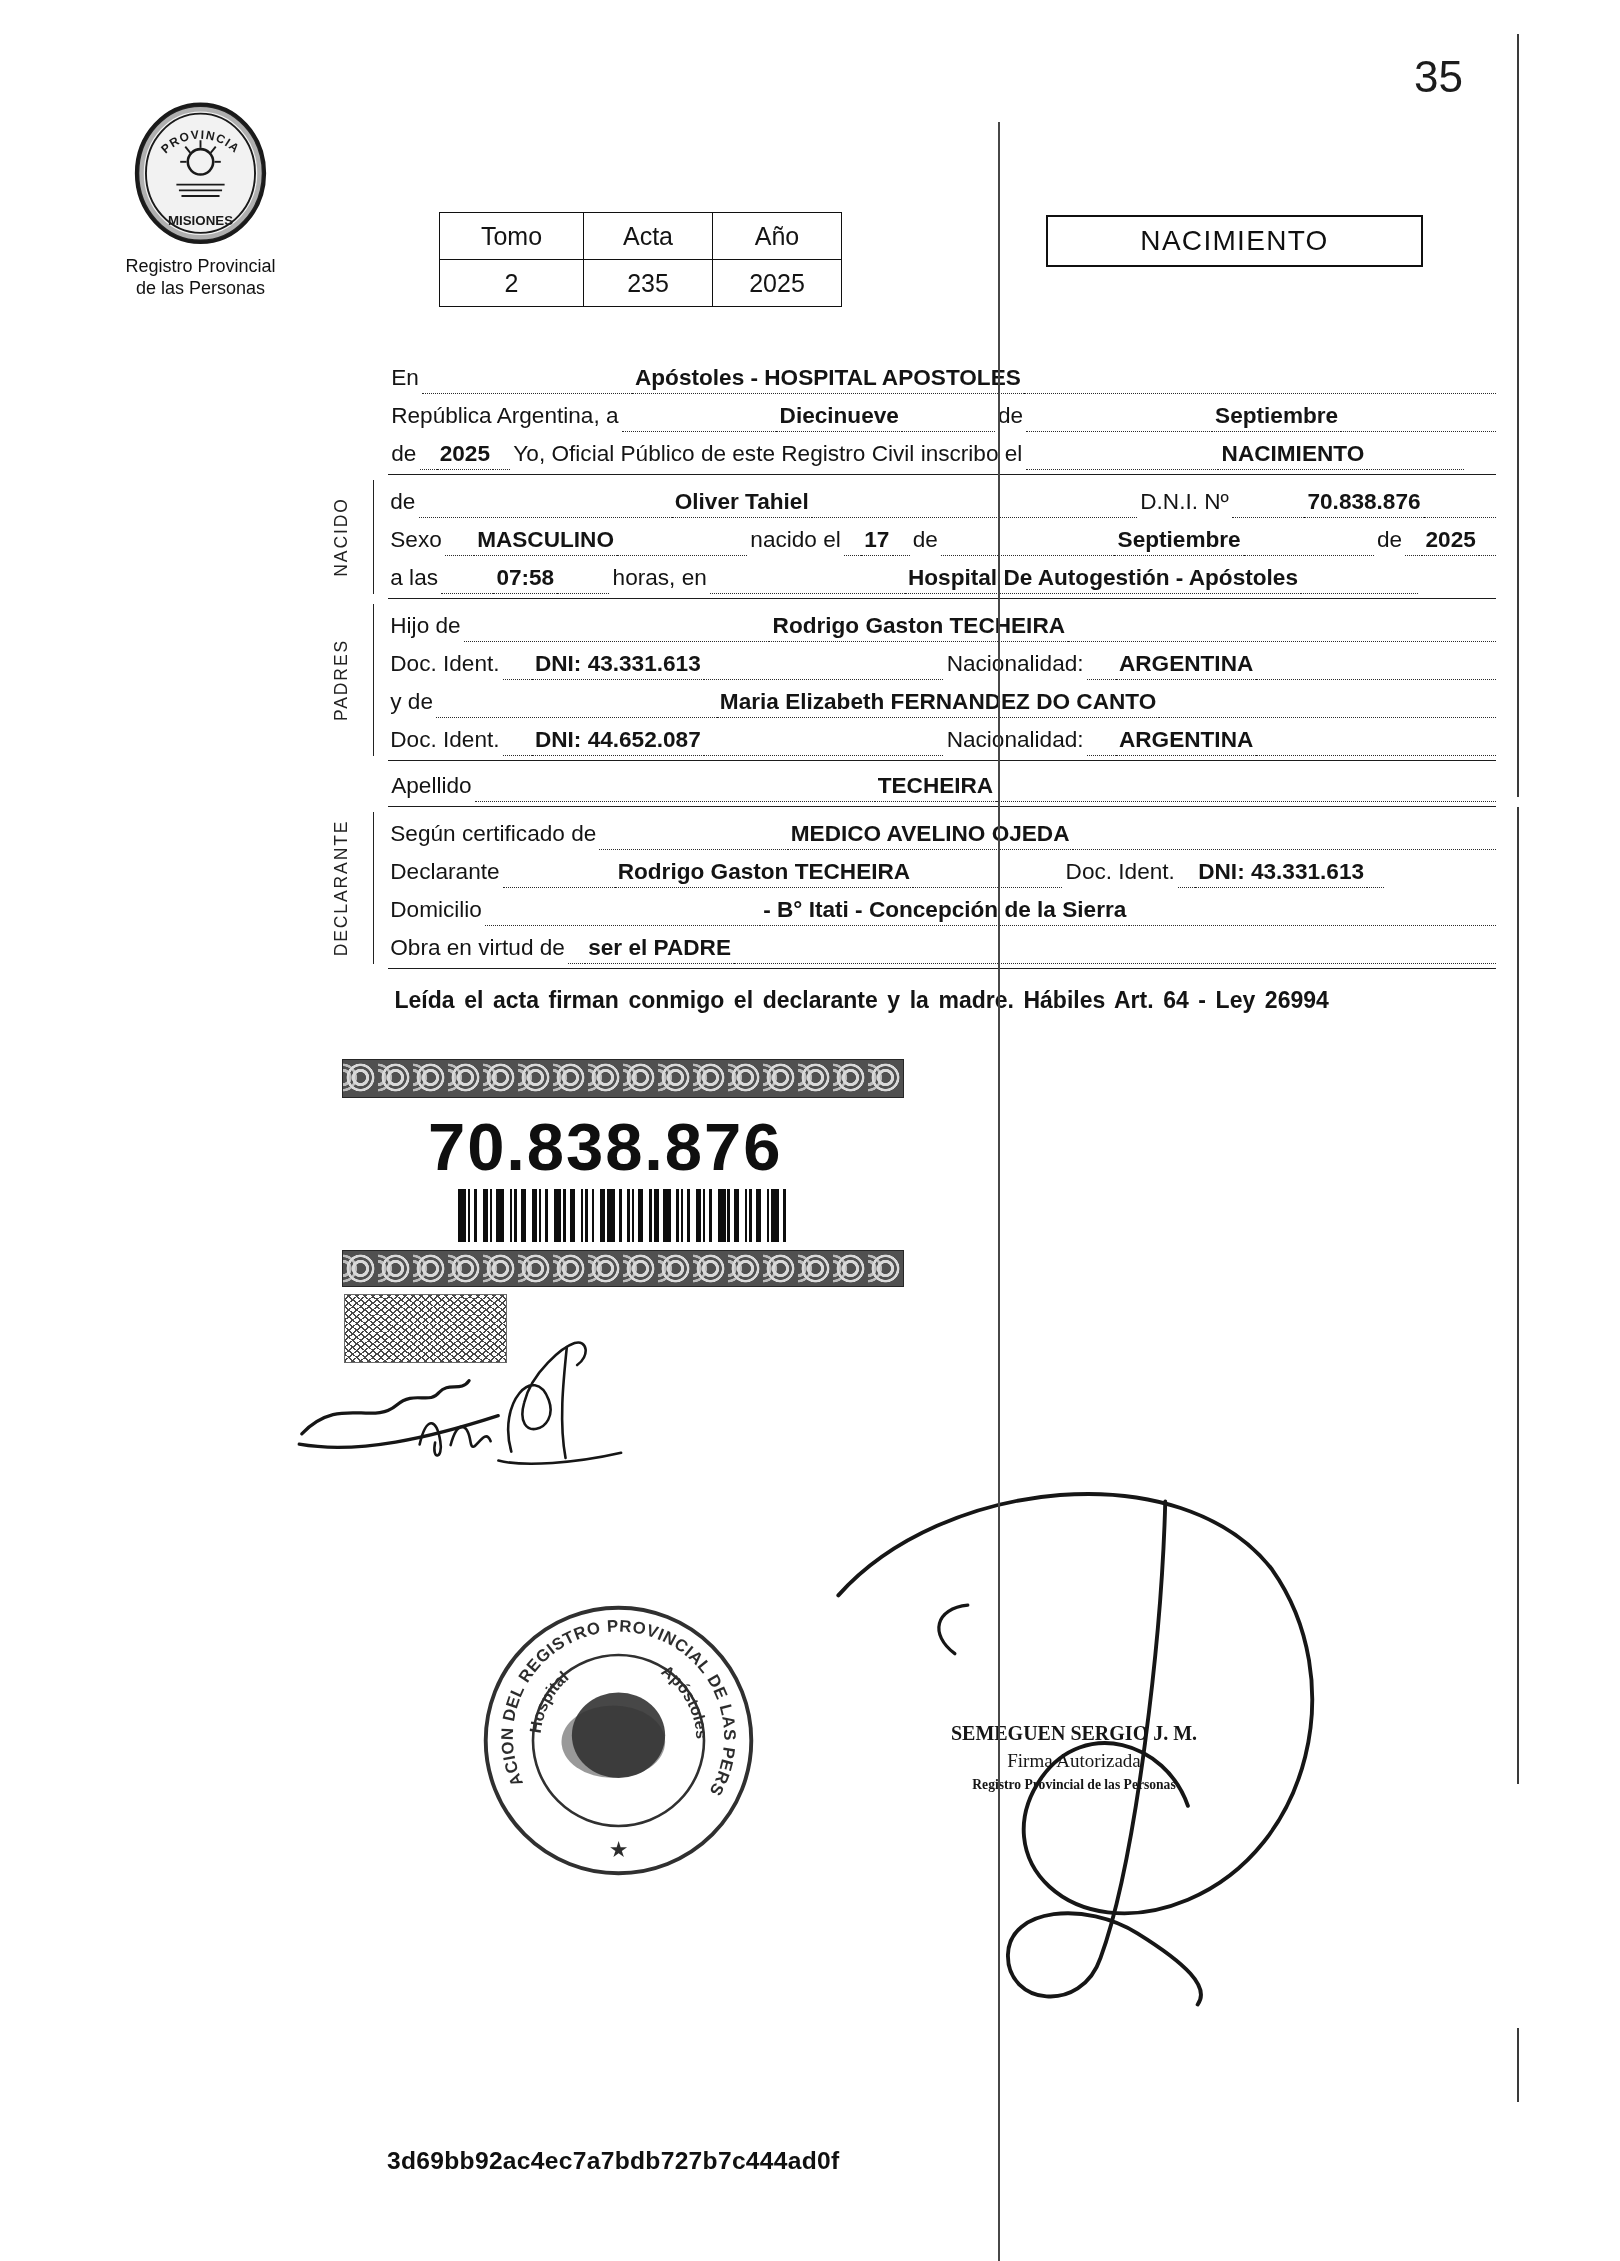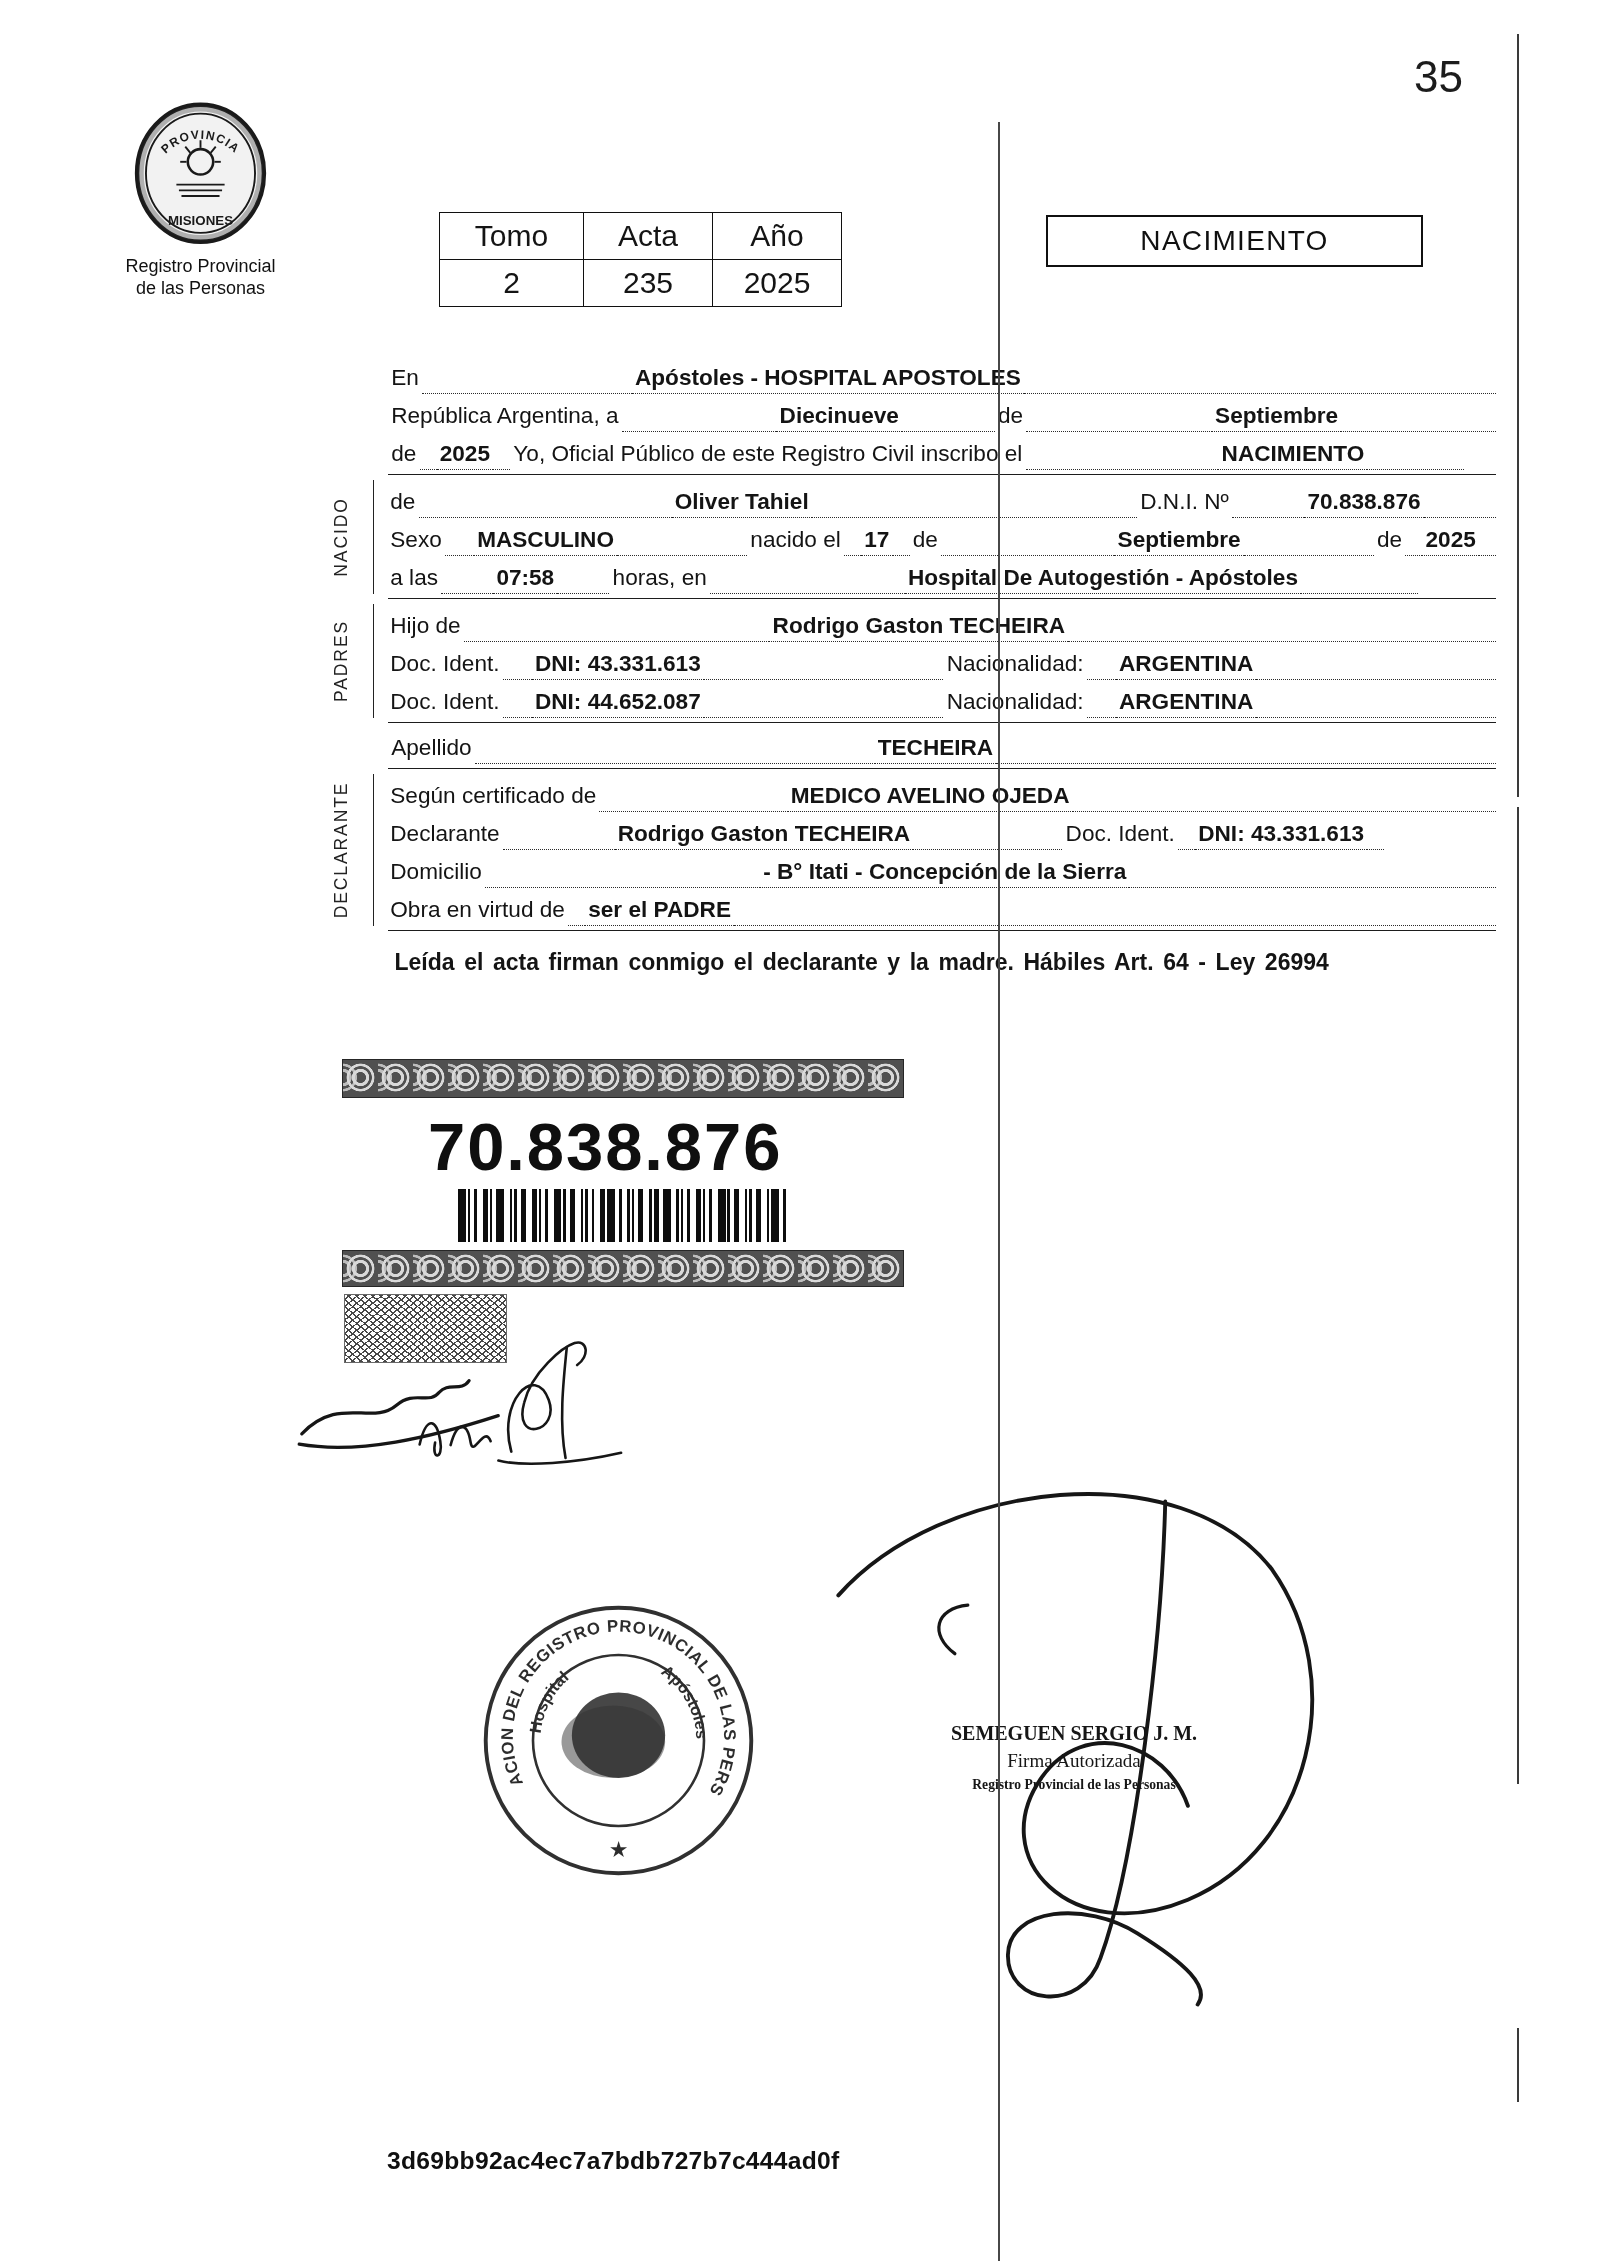--- a/index.html
+++ b/index.html
@@ -29,21 +29,21 @@
 
   .doc-title {
     left:637px; top:127px; width:556px; text-align:center;
     font-family:"Liberation Mono", monospace;
     font-weight:700; font-size:32px; letter-spacing:1.9px; word-spacing:17px; color:#101010;
   }
 
   
   table.record { left:439px; top:212px; border-collapse:collapse; position:absolute; }
   table.record th, table.record td {
-    border:1.9px solid #101010; font-weight:400; font-size:30px; text-align:center;
+    border:1.9px solid #101010; font-weight:400; font-size:25px; text-align:center;
     height:47px; vertical-align:middle;
   }
   table.record .c0 { width:144px; } table.record .c1 { width:129px; } table.record .c2 { width:129px; }
 
   .act-box {
     left:1046px; top:215px; width:377px; height:52px; border:2.6px solid #101010;
     display:flex; align-items:center; justify-content:center;
     font-size:28px; letter-spacing:1.3px; color:#101010;
   }
 
@@ -259,20 +259,26 @@
         <span class="lbl">Doc. Ident.</span>
         <span class="dots ws"></span>
         <span class="val">DNI: 43.331.613</span>
         <span class="dots f05"></span>
         <span class="lbl">Nacionalidad:</span>
         <span class="dots ws"></span>
         <span class="val">ARGENTINA</span>
         <span class="dots f05"></span>
       </div>
 
+      <div class="row">
+        <span class="lbl">y de</span>
+        <span class="dots f05"></span>
+        <span class="val">Maria Elizabeth FERNANDEZ DO CANTO</span>
+        <span class="dots f06"></span>
+      </div>
 
       <div class="row">
         <span class="lbl">Doc. Ident.</span>
         <span class="dots ws"></span>
         <span class="val">DNI: 44.652.087</span>
         <span class="dots f05"></span>
         <span class="lbl">Nacionalidad:</span>
         <span class="dots ws"></span>
         <span class="val">ARGENTINA</span>
         <span class="dots f05"></span>

